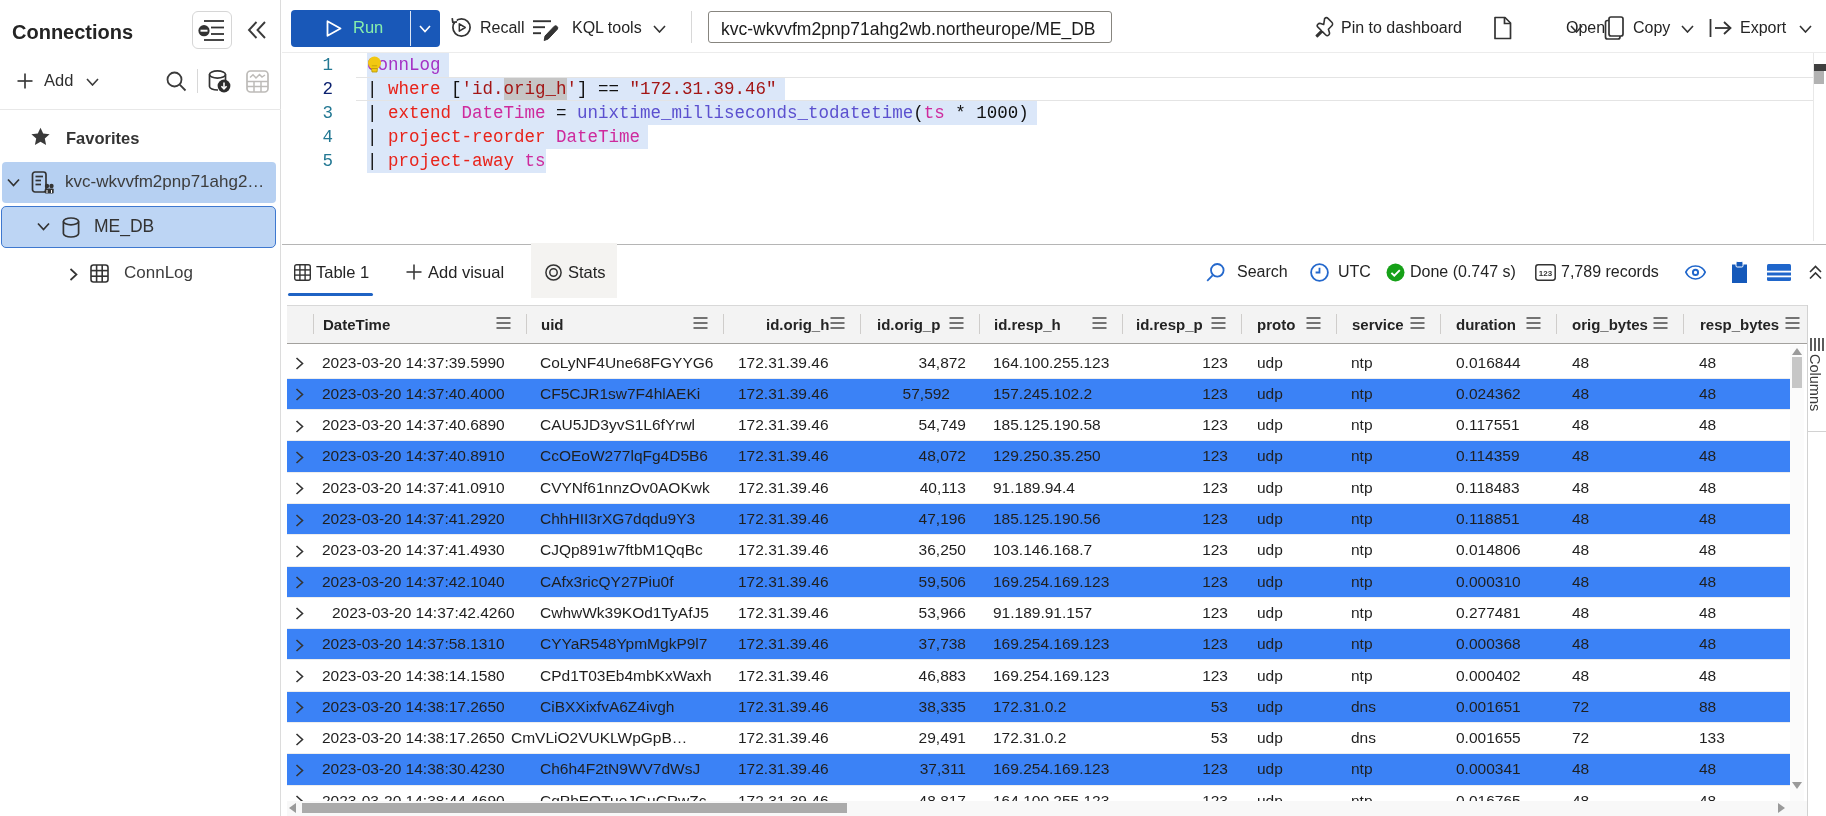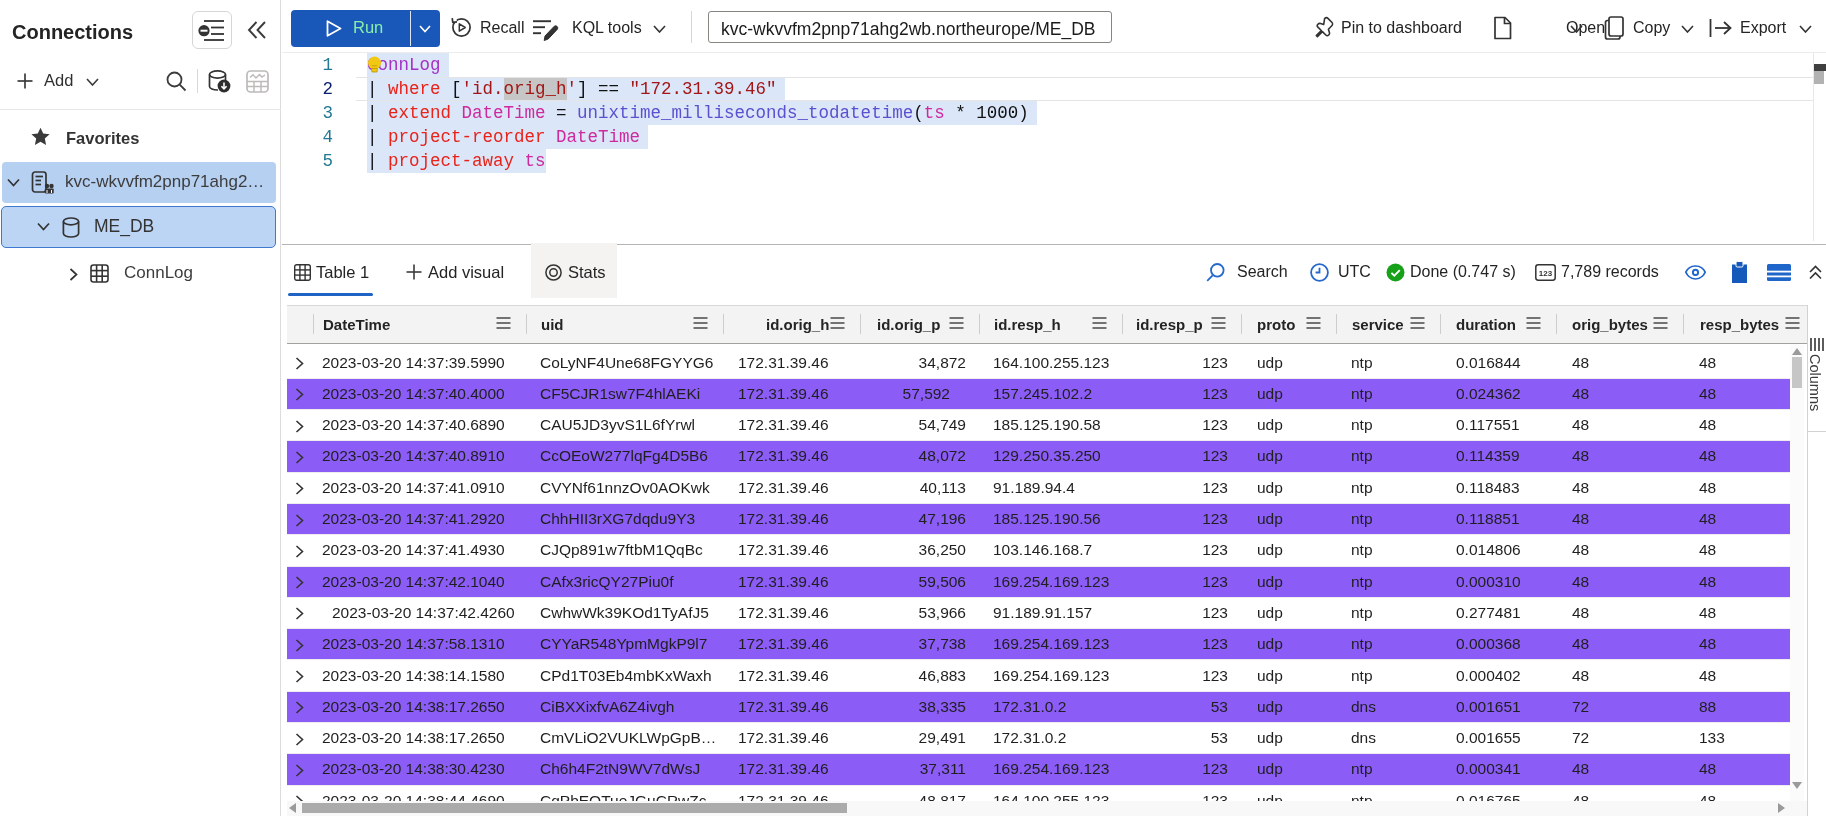--- a/index.html
+++ b/index.html
@@ -10,21 +10,21 @@
 .lnum { position:absolute; width:51px; text-align:right; color:#237893; font-family:"Liberation Mono", monospace; font-size:17.5px; line-height:24px; }
 .cline { position:absolute; font-family:"Liberation Mono", monospace; font-size:17.5px; line-height:24px; white-space:pre; color:#000; }
 .sel { position:absolute; height:24px; background:#dbe7f9; }
 .wordhl { position:absolute; height:24px; background:#c6c6c6; }
 .kw { color:#e8231a; } .tbl { color:#a431c4; } .col { color:#ce2a9d; }
 .fn { color:#5b50cf; } .str { color:#a31515; } .op { color:#111; }
 
 .hlbl { position:absolute; top:316px; font-size:15px; font-weight:700; color:#242424; white-space:pre; }
 .hsep { position:absolute; top:314px; width:1px; height:20px; background:#cfcdcb; }
 .row { position:absolute; left:287px; width:1503px; height:31.3px; background:#fff; border-bottom:1px solid #ededed; }
-.row.alt { background:#8b5cf6; }
+.row.alt { background:#3b82f6; }
 .row .cell { position:absolute; top:6px; font-size:15.5px; color:#1f1f1f; white-space:pre; margin-left:-287px; }
 .row .cr { text-align:right; }
 .tbtxt { position:absolute; top:19px; font-size:16px; color:#242424; white-space:nowrap; }
 .tabtxt { position:absolute; top:263px; font-size:16.5px; color:#242424; white-space:nowrap; }
 .ricontxt { position:absolute; top:263px; font-size:16px; color:#242424; white-space:nowrap; }
 </style></head>
 <body>
 
 <div class="abs" style="left:0;top:0;width:281px;height:816px;background:#fff;border-right:1px solid #dcdcdc"></div>
 <span class="txt" style="left:12px;top:21px;font-size:20px;font-weight:700;color:#242424">Connections</span>
@@ -577,21 +577,21 @@
 <span class="cell" style="left:1351px">dns</span>
 <span class="cell" style="left:1456px">0.001651</span>
 <span class="cell" style="left:1572px">72</span>
 <span class="cell" style="left:1699px">88</span>
 </div>
 <div class="row" style="top:723.1px">
 <svg class="abs" style="left:8px;top:9.5px" width="9" height="13" viewBox="0 0 9 13">
       <polyline points="1.5,1 7.5,6.5 1.5,12" stroke="#333" stroke-width="1.6" fill="none"></polyline>
     </svg>
 <span class="cell" style="left:322px">2023-03-20 14:38:17.2650</span>
-<span class="cell" style="left:540px">CmVLiO2VUKLWpGpB…</span>
+<span class="cell" style="left:511px">CmVLiO2VUKLWpGpB…</span>
 <span class="cell" style="left:738px">172.31.39.46</span>
 <span class="cell cr" style="left:860px;width:106px">29,491</span>
 <span class="cell" style="left:993px">172.31.0.2</span>
 <span class="cell cr" style="left:1122px;width:106px">53</span>
 <span class="cell" style="left:1257px">udp</span>
 <span class="cell" style="left:1351px">dns</span>
 <span class="cell" style="left:1456px">0.001655</span>
 <span class="cell" style="left:1572px">72</span>
 <span class="cell" style="left:1699px">133</span>
 </div>

